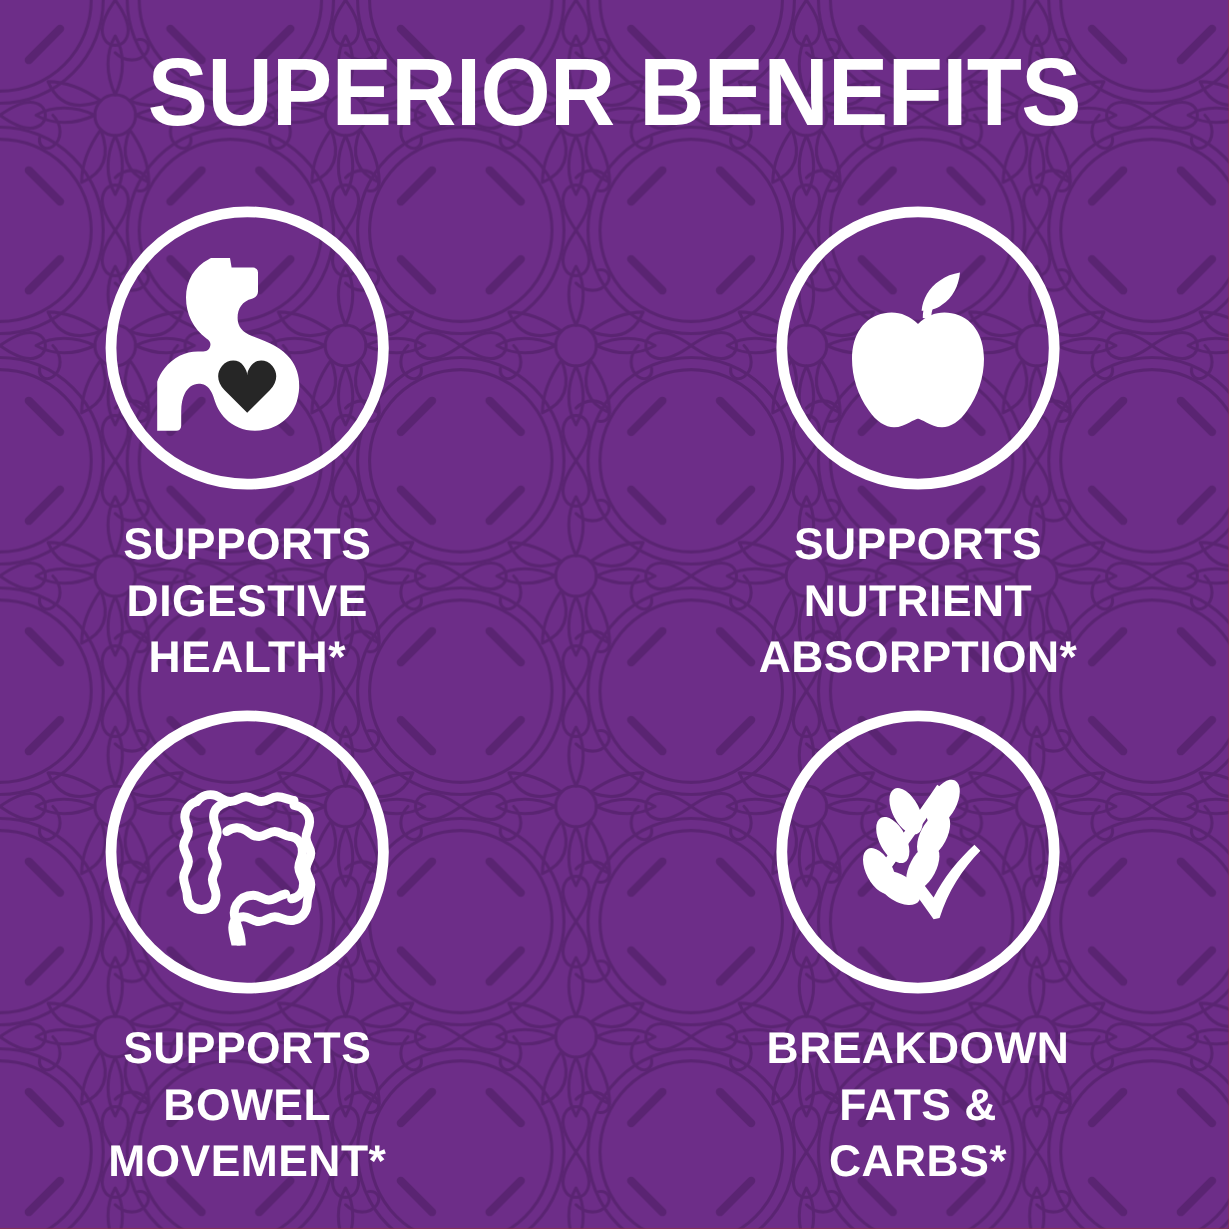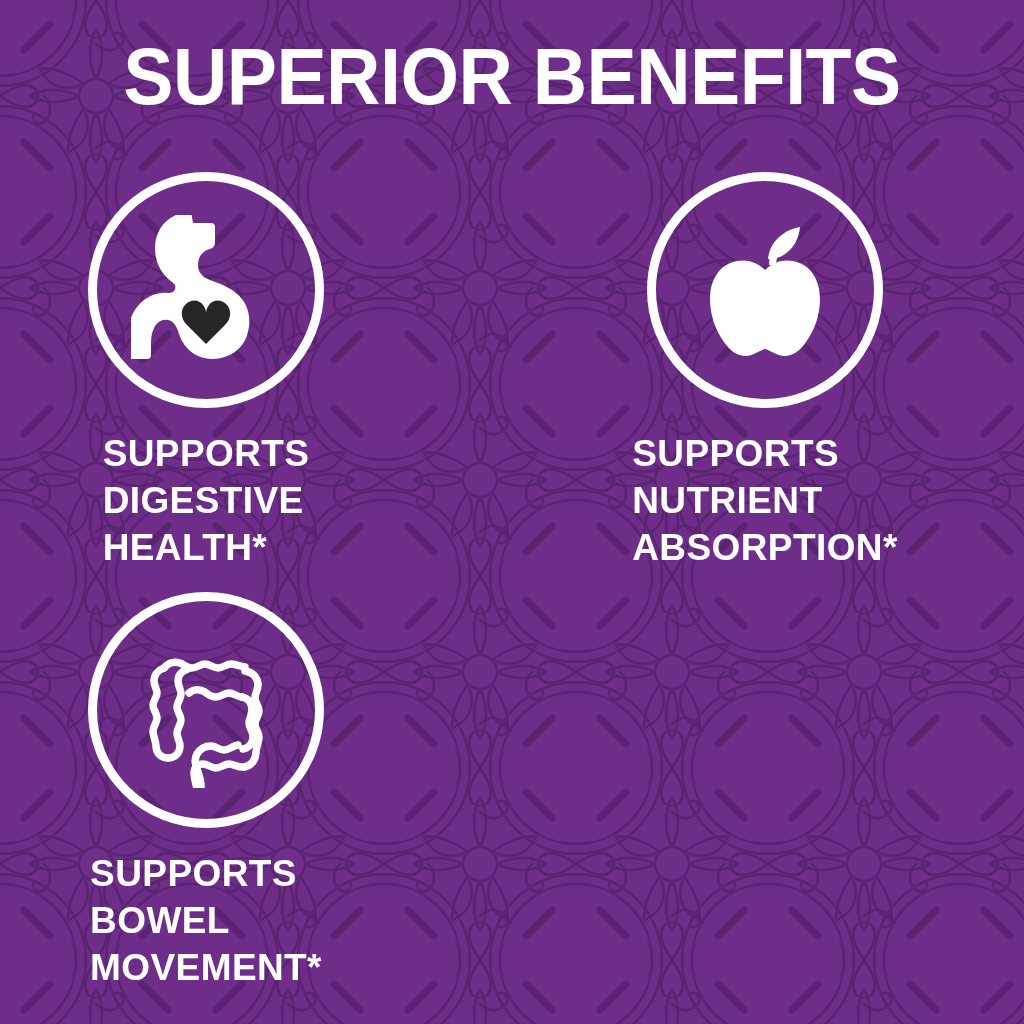--- a/index.html
+++ b/index.html
@@ -67,20 +67,21 @@
     display: flex;
     align-items: center;
     justify-content: center;
     flex: 0 0 auto;
   }
   .icon-circle svg {
     display: block;
   }
   .caption {
     margin-top: 22px;
+    text-align: center;
     color: #ffffff;
     font-size: 37px;
     line-height: 47px;
     font-weight: bold;
     letter-spacing: 0.4px;
     text-transform: uppercase;
     white-space: pre-line;
   }
   
   .cell.col-left  .icon-circle { margin-left: -100px; }
@@ -200,15 +201,42 @@
             <path d="M110 113 c-6 1 -9 5 -14 5 c-5 0 -8 -4 -13 -4 c-6 0 -11 3 -14 8
                      c-3 5 -2 10 0 15 c2 6 4 11 4 17 c0 5 0 9 0 13"></path>
           </g>
         </svg>
       </div>
       <div class="caption">SUPPORTS
 BOWEL
 MOVEMENT*</div>
     </div>
 
+    <div class="cell col-right row-bottom">
+      <div class="icon-circle">
+        <svg width="152" height="152" viewBox="0 0 152 152">
+          <g fill="#ffffff">
+
+            <path d="M92 20 c-8 12 -18 26 -28 40 c-10 14 -20 28 -28 40 l7 5 c8 -12 18 -26 28 -40
+                     c10 -14 20 -28 28 -40 z"></path>
+
+            <ellipse cx="97" cy="35" rx="11" ry="21" transform="rotate(28 97 35)"></ellipse>
+            <ellipse cx="89" cy="62" rx="11" ry="21" transform="rotate(28 89 62)"></ellipse>
+            <ellipse cx="80" cy="89" rx="11" ry="21" transform="rotate(28 80 89)"></ellipse>
+
+            <ellipse cx="66" cy="42" rx="11" ry="21" transform="rotate(-28 66 42)"></ellipse>
+            <ellipse cx="55" cy="66" rx="11" ry="21" transform="rotate(-28 55 66)"></ellipse>
+            <ellipse cx="44" cy="92" rx="11" ry="21" transform="rotate(-28 44 92)"></ellipse>
+
+            <ellipse cx="60" cy="106" rx="11" ry="20" transform="rotate(-58 60 106)"></ellipse>
+
+            <path d="M123 70 c-14 13 -26 28 -34 44 l-12 -16 l-8 6 l20 28 l5 -1
+                     c7 -22 19 -41 34 -56 z"></path>
+          </g>
+        </svg>
+      </div>
+      <div class="caption">BREAKDOWN
+FATS &amp;
+CARBS*</div>
+    </div>
 
   </div>
 </div>
 
 </body></html>

